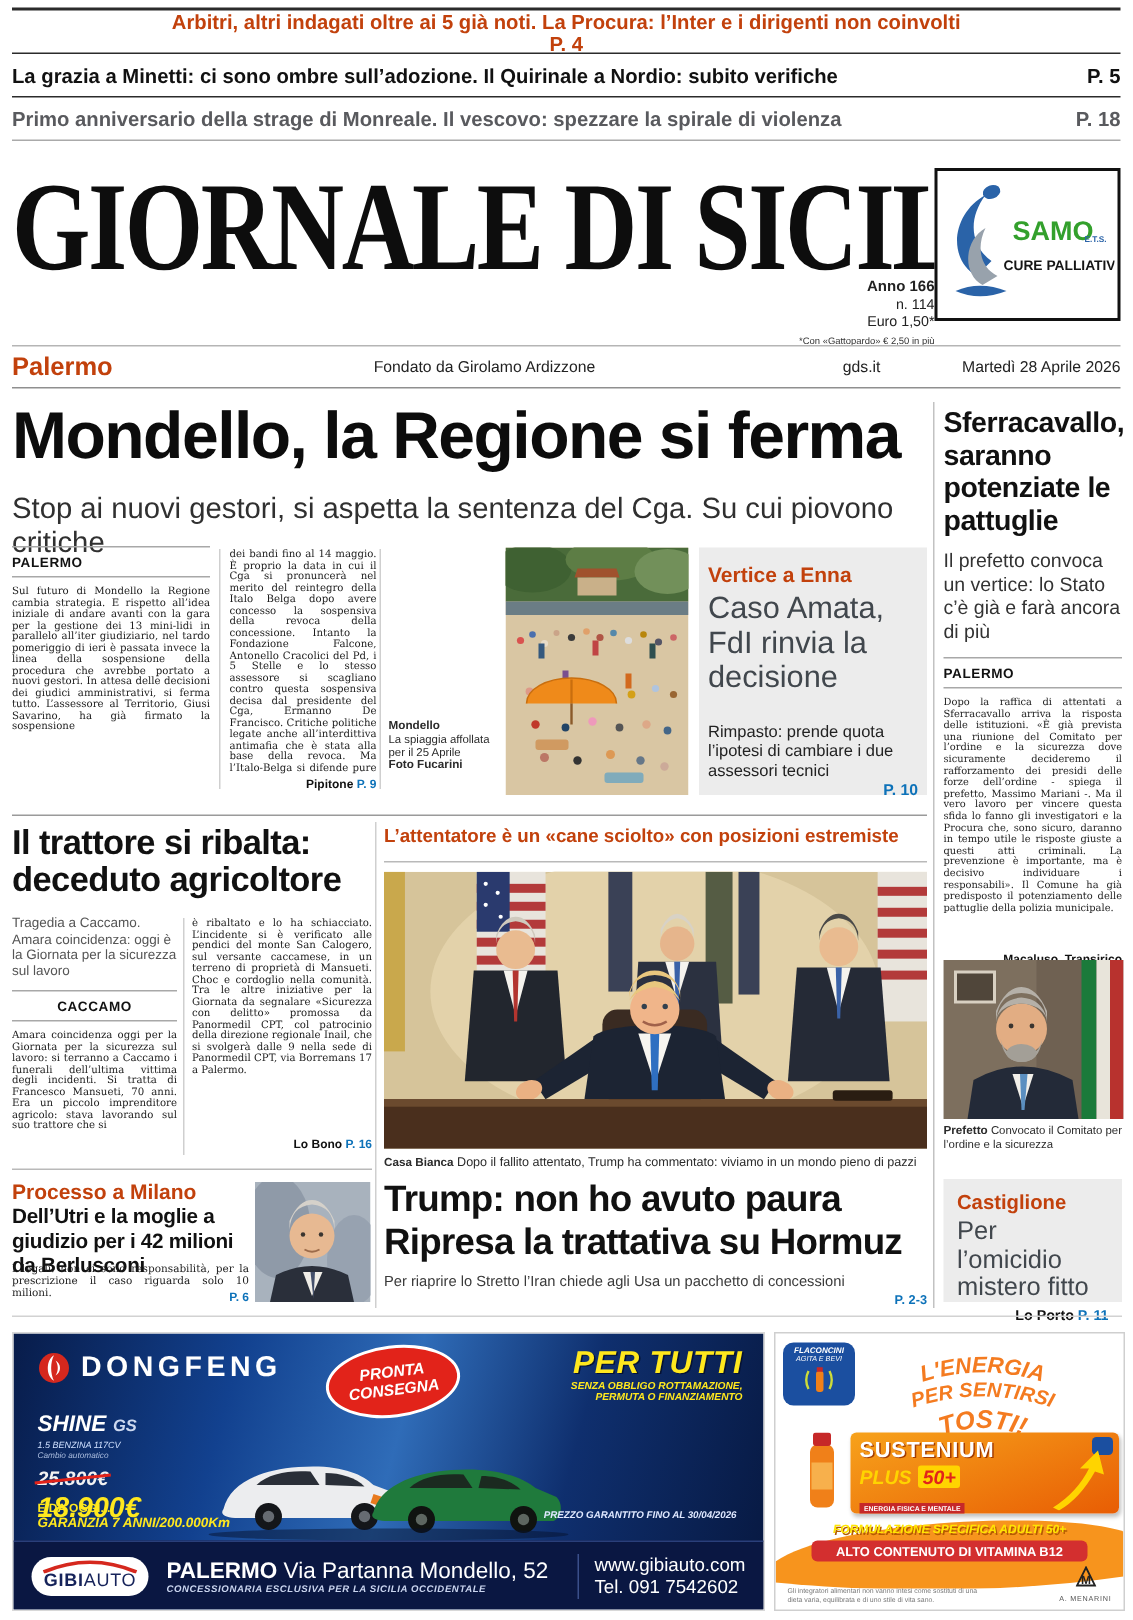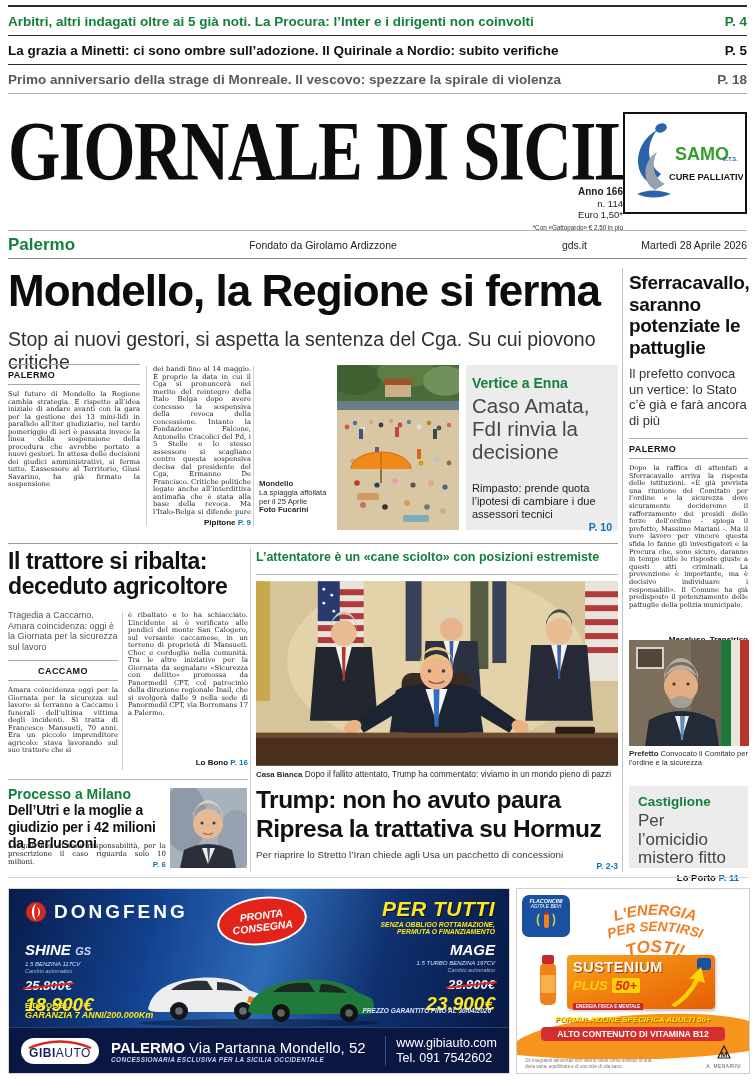--- a/index.html
+++ b/index.html
@@ -7,21 +7,21 @@
         font-family:"Liberation Sans",sans-serif;color:#111;}
   .abs{position:absolute;}
   .serif{font-family:"DejaVu Serif","Liberation Serif",serif;}
   .just{text-align:justify;}
   .hr{position:absolute;height:1px;background:#b9b9b9;}
   .vr{position:absolute;width:1px;background:#cfcfcf;}
   
   .strip-row{display:flex;justify-content:space-between;align-items:center;height:28px;
              border-top:2px solid #2b2b2b;font-weight:bold;font-size:13.5px;}
   .strip-row .pg{font-weight:bold;}
-  .c-blue{color:#15803d;}
+  .c-blue{color:#c2410c;flex-direction:column;}
   .c-gray{color:#595a5e;}
   
   .logo{font-family:"Liberation Serif","DejaVu Serif",serif;font-weight:bold;font-size:84px;
         line-height:1;white-space:nowrap;letter-spacing:-2px;transform:scaleX(.80);
         transform-origin:left center;color:#0d0d0d;}
   .edition{text-align:right;font-size:9.5px;line-height:11.5px;color:#222;}
   .edition b{font-size:10px;}
   .edition .note{font-size:6.3px;color:#333;margin-top:1px;}
   
   .kicker{font-weight:bold;font-size:9px;letter-spacing:.4px;border-top:1px solid #a8a8a8;
@@ -374,27 +374,20 @@
 
     <div class="abs" style="left:16px;top:52px;">
       <div><span class="df-model" style="font-size:15px;">SHINE</span>
            <span class="df-model" style="font-size:11px;color:#cdd9f0;">GS</span></div>
       <div style="font-size:6px;color:#cfe0ff;font-style:italic;margin-top:2px;">1.5 BENZINA 117CV</div>
       <div style="font-size:5.5px;color:#a9bbdd;font-style:italic;margin-top:1px;">Cambio automatico</div>
       <div class="strike" style="font-size:13px;margin-top:4px;display:inline-block;">25.800€</div>
       <div class="y" style="font-size:19px;font-weight:bold;font-style:italic;">18.900€</div>
     </div>
 
-    <div class="abs" style="right:14px;top:52px;text-align:right;">
-      <div class="df-model" style="font-size:15px;">MAGE</div>
-      <div style="font-size:6px;color:#cfe0ff;font-style:italic;margin-top:2px;">1.5 TURBO BENZINA 197CV</div>
-      <div style="font-size:5.5px;color:#a9bbdd;font-style:italic;margin-top:1px;">Cambio automatico</div>
-      <div class="strike" style="font-size:13px;margin-top:4px;display:inline-block;">28.900€</div>
-      <div class="y" style="font-size:19px;font-weight:bold;font-style:italic;">23.900€</div>
-    </div>
 
     <svg class="abs" style="left:122px;top:55px;" width="256" height="84" viewBox="0 0 256 84">
       <path d="M18,62 C22,46 40,36 68,34 C94,32 110,38 118,46 L134,52 C139,57 137,66 132,68 L28,68 C20,68 15,66 18,62 Z" fill="#ecedef"></path>
       <path d="M40,46 C48,38 62,36 76,37 L82,46 Z" fill="#2a2f38"></path>
       <path d="M86,46 L112,47 C106,41 96,38 86,38 Z" fill="#2a2f38"></path>
       <circle cx="48" cy="67" r="9" fill="#14161a"></circle>
         <circle cx="48" cy="67" r="3.8" fill="#666b72"></circle>
       <circle cx="112" cy="67" r="9" fill="#14161a"></circle>
         <circle cx="112" cy="67" r="3.8" fill="#666b72"></circle>
       <path d="M118,52 L130,56 L128,62 L116,58 Z" fill="#e87a1e"></path>
@@ -460,21 +453,21 @@
         <text font-size="17"><textPath href="#arc3" startOffset="50%">TOSTI!</textPath></text>
       </g>
     </svg>
 
     <svg class="abs" style="left:18px;top:66px;" width="26" height="52" viewBox="0 0 26 52">
       <rect x="5" y="8" width="16" height="42" rx="5" fill="#f08019"></rect>
       <rect x="7" y="0" width="12" height="9" rx="2" fill="#c62828"></rect>
       <rect x="6" y="20" width="14" height="18" fill="#f7b04c"></rect>
     </svg>
 
-    <div class="abs" style="left:50px;top:66px;width:148px;height:54px;background:linear-gradient(160deg,#f7a21b,#e85d04);border-radius:4px;box-shadow:1px 2px 3px rgba(0,0,0,.25);padding:4px 6px;box-sizing:border-box;">
+    <div class="abs" style="left:50px;top:66px;width:179px;height:54px;background:linear-gradient(160deg,#f7a21b,#e85d04);border-radius:4px;box-shadow:1px 2px 3px rgba(0,0,0,.25);padding:4px 6px;box-sizing:border-box;">
       <div class="abs" style="right:4px;top:3px;width:14px;height:12px;background:#1b4fa0;border-radius:3px;"></div>
       <div style="color:#fff;font-weight:bold;font-size:14.5px;letter-spacing:.5px;text-shadow:1px 1px 0 #a33c00;">SUSTENIUM</div>
       <div style="margin-top:1px;">
         <span style="color:#ffd400;font-weight:bold;font-style:italic;font-size:13px;">PLUS</span>
         <span style="background:#ffd400;color:#e2231a;font-weight:bold;font-style:italic;font-size:13px;padding:0 3px;border-radius:2px;">50+</span>
       </div>
       <div style="display:inline-block;background:#c62828;color:#fff;font-weight:bold;font-size:4.6px;padding:1px 3px;margin-top:2px;">ENERGIA FISICA E MENTALE</div>
       <div style="color:#fff;font-weight:bold;font-size:5.2px;margin-top:3px;">15 FLACONCINI</div>
       <svg class="abs" style="right:8px;bottom:2px;" width="40" height="42" viewBox="0 0 40 42">
         <path d="M4,40 Q20,30 28,14 L22,14 L34,2 L38,18 L32,16 Q22,34 8,42 Z" fill="#ffd400"></path>

